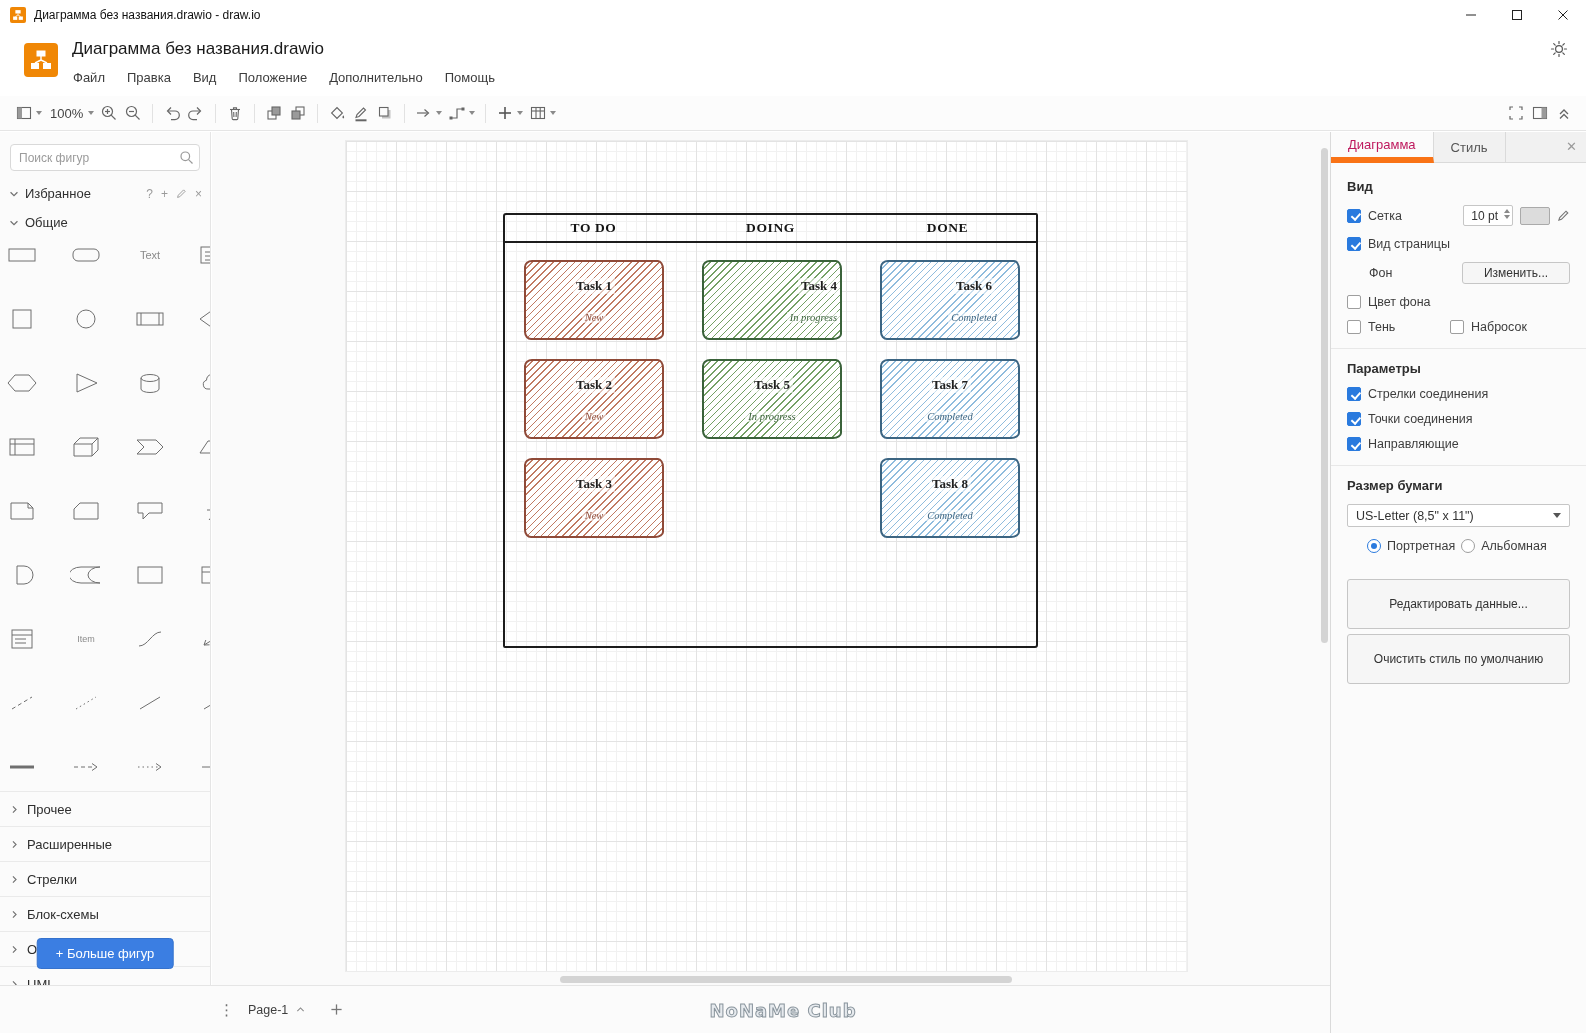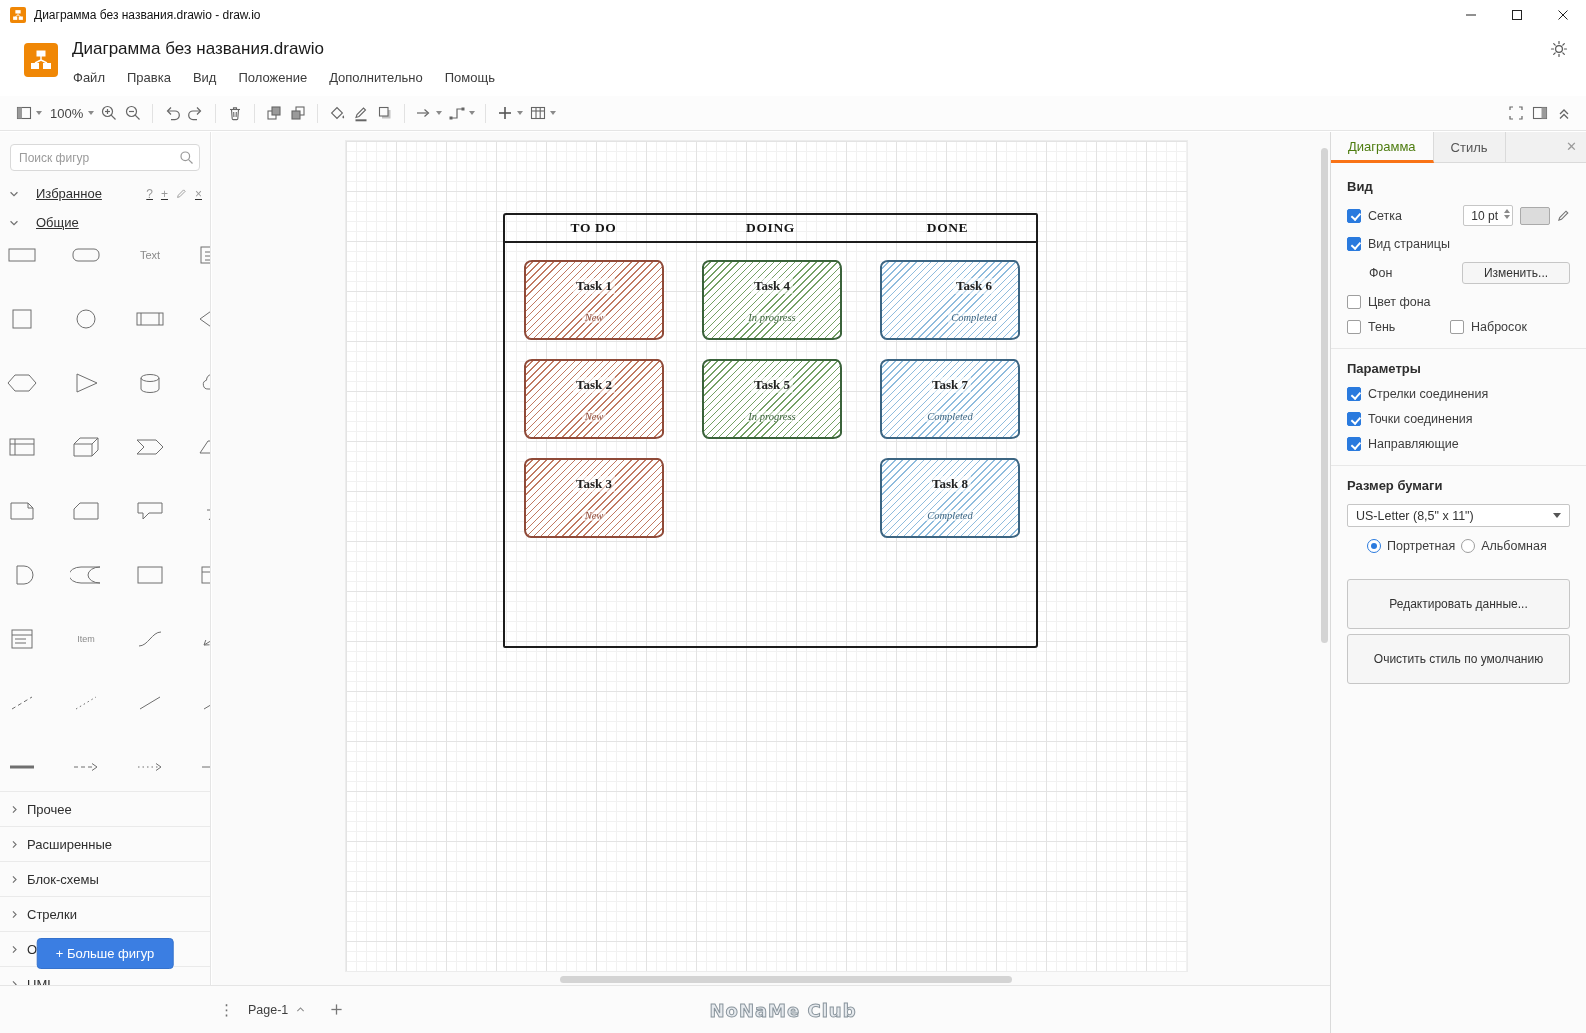--- a/index.html
+++ b/index.html
@@ -30,21 +30,21 @@
   .tb-zoom { font-size:13px; color:#444; padding:0 2px; }
   .tb-right { margin-left:auto; display:flex; align-items:center; padding-right:10px; }
 
   
   .sidebar { position:absolute; top:132px; left:0; width:211px; bottom:48px; background:#fbfbfb; border-right:1px solid #e5e5e5; overflow:hidden; }
   .search-row { padding:12px 10px 8px; }
   .search-box { position:relative; }
   .search-input { width:100%; height:27px; border:1px solid #d9d9d9; border-radius:4px; background:#fff; padding:0 26px 0 8px; font-size:12px; color:#333; outline:none; font-family:"Liberation Sans", sans-serif; }
   .search-input::placeholder { color:#9b9b9b; }
   .search-icon { position:absolute; right:6px; top:6px; }
-  .side-header { display:flex; align-items:center; padding:7px 8px; color:#303030; font-size:13px; gap:16px;text-decoration:underline; }
+  .side-header { display:flex; align-items:center; padding:7px 8px; color:#303030; font-size:13px; gap:5px; }
   .fav-tools { margin-left:auto; display:flex; gap:8px; align-items:center; color:#9a9a9a; font-size:12px; }
   .fav-tool { display:flex; align-items:center; justify-content:center; }
   .drop-hint { margin:0 10px 14px; border:2px dashed #d2d2d2; border-radius:8px; color:#a3a3a3; font-size:12px; text-align:center; padding:13px 16px; line-height:1.55; }
   .shapes-grid { display:grid; grid-template-columns:repeat(5,1fr); padding:2px 6px 8px; row-gap:2px;gap:32px; }
   .shape-cell { height:32px; display:flex; align-items:center; justify-content:center; border-radius:3px; }
   .shape-cell svg { stroke:#6f6f6f; fill:none; stroke-width:1; }
   .collapsed-list { border-top:1px solid #eaeaea; }
   .collapsed-item { display:flex; align-items:center; gap:7px; height:35px; padding:0 9px; border-bottom:1px solid #eaeaea; font-size:13px; color:#2e2e2e; }
   .more-shapes { position:absolute; bottom:16px; left:50%; transform:translateX(-50%); background:#3b7ee2; color:#fff; border-radius:4px; padding:7px 18px; font-size:13px; white-space:nowrap; border:1px solid #3572cd; }
 
@@ -67,21 +67,21 @@
   .board-col-header { flex:1; display:flex; align-items:center; justify-content:center; font-family:"Liberation Serif", serif; font-weight:bold; font-size:13.5px; letter-spacing:0.6px; color:#141414; }
   .board-body { position:relative; width:100%; height:calc(100% - 30px); }
   .kcard { position:absolute; width:140px; height:80px; border:2px solid; border-radius:8px 6px 9px 7px / 7px 9px 6px 8px; background-color:#fff; display:flex; flex-direction:column; align-items:center; justify-content:center; gap:18px; }
   .kcard-title { font-family:"Liberation Serif", serif; font-size:13px; font-weight:bold; color:#1f1f1f; background:rgba(255,255,255,0.55); padding:0 3px; }
   .kcard-status { font-family:"Liberation Serif", serif; font-style:italic; font-size:10.5px; background:rgba(255,255,255,0.55); padding:0 3px; }
 
   
   .format-panel { position:absolute; right:0; top:132px; width:256px; bottom:0; background:#fbfbfb; border-left:1px solid #dadada; }
   .fp-tabs { height:31px; display:flex; background:#f1f1f1; border-bottom:1px solid #dadada; position:relative; }
   .fp-tab { padding:0 17px; display:flex; align-items:center; font-size:13px; color:#555; border-right:1px solid #dadada; }
-  .fp-tab.active { background:#fbfbfb; color:#4d7c0f; margin-bottom:-1px; border-bottom:3px solid #f97316; }
+  .fp-tab.active { background:#fbfbfb; color:#be185d; margin-bottom:-1px; border-bottom:6px solid #f97316; }
   .fp-close { position:absolute; right:9px; top:8px; color:#9a9a9a; font-size:13px; line-height:1; }
   .fp-content { padding:4px 16px 0; }
   .fp-h { font-weight:bold; font-size:13px; color:#2e2e2e; margin:12px 0 11px; }
   .fp-row { display:flex; align-items:center; margin-bottom:11px; gap:7px; font-size:12.5px; color:#3d3d3d; }
   .fp-div { border-top:1px solid #e8e8e8; margin:14px -16px 0; }
   .cb { width:14px; height:14px; border:1px solid #9e9e9e; border-radius:2px; background:#fff; position:relative; flex:none; }
   .cb.on { background:#2a7ade; border-color:#2a7ade; }
   .cb.on::after { content:""; position:absolute; left:4.5px; top:1.5px; width:3.5px; height:7px; border:solid #fff; border-width:0 2px 2px 0; transform:rotate(42deg); }
   .radio { width:14px; height:14px; border:1px solid #9e9e9e; border-radius:50%; background:#fff; position:relative; flex:none; }
   .radio.on { border-color:#2a7ade; }
@@ -628,29 +628,29 @@
           </svg>
         </span>
         <span>Расширенные</span>
       </div>
       <div class="collapsed-item">
         <span>
           <svg width="11" height="11" viewBox="0 0 14 14" stroke="#707070" fill="none" stroke-width="1.4">
             <polyline points="5,3 9,7 5,11"></polyline>
           </svg>
         </span>
-        <span>Блок-схемы</span>
+        <span>Стрелки</span>
       </div>
       <div class="collapsed-item">
         <span>
           <svg width="11" height="11" viewBox="0 0 14 14" stroke="#707070" fill="none" stroke-width="1.4">
             <polyline points="5,3 9,7 5,11"></polyline>
           </svg>
         </span>
-        <span>Стрелки</span>
+        <span>Блок-схемы</span>
       </div>
       <div class="collapsed-item">
         <span>
           <svg width="11" height="11" viewBox="0 0 14 14" stroke="#707070" fill="none" stroke-width="1.4">
             <polyline points="5,3 9,7 5,11"></polyline>
           </svg>
         </span>
         <span>Отношения сущностей</span>
       </div>
       <div class="collapsed-item">
@@ -681,21 +681,21 @@
           <div class="kcard-status" style="color: rgb(143, 74, 56);">New</div>
         </div>
         <div class="kcard" style="left: 19px; top: 116px; border-color: rgb(143, 74, 56); background-image: repeating-linear-gradient(135deg, rgba(0, 0, 0, 0) 0px, rgba(0, 0, 0, 0) 4px, rgb(192, 122, 98) 4px, rgb(192, 122, 98) 5px);">
           <div class="kcard-title">Task 2</div>
           <div class="kcard-status" style="color: rgb(143, 74, 56);">New</div>
         </div>
         <div class="kcard" style="left: 19px; top: 215px; border-color: rgb(143, 74, 56); background-image: repeating-linear-gradient(135deg, rgba(0, 0, 0, 0) 0px, rgba(0, 0, 0, 0) 4px, rgb(192, 122, 98) 4px, rgb(192, 122, 98) 5px);">
           <div class="kcard-title">Task 3</div>
           <div class="kcard-status" style="color: rgb(143, 74, 56);">New</div>
         </div>
-        <div class="kcard" style="left: 197px; top: 17px; border-color: rgb(58, 98, 58); background-image: repeating-linear-gradient(135deg, rgba(0, 0, 0, 0) 0px, rgba(0, 0, 0, 0) 4px, rgb(116, 160, 101) 4px, rgb(116, 160, 101) 5px);">
+        <div class="kcard" style="left: 197px; top: 17px; border-color: rgb(58, 98, 58); background-image: repeating-linear-gradient(135deg, rgba(0, 0, 0, 0) 0px, rgba(0, 0, 0, 0) 4px, rgb(116, 160, 101) 4px, rgb(116, 160, 101) 5px); align-items: flex-end;">
           <div class="kcard-title">Task 4</div>
           <div class="kcard-status" style="color: rgb(58, 98, 58);">In progress</div>
         </div>
         <div class="kcard" style="left: 197px; top: 116px; border-color: rgb(58, 98, 58); background-image: repeating-linear-gradient(135deg, rgba(0, 0, 0, 0) 0px, rgba(0, 0, 0, 0) 4px, rgb(116, 160, 101) 4px, rgb(116, 160, 101) 5px);">
           <div class="kcard-title">Task 5</div>
           <div class="kcard-status" style="color: rgb(58, 98, 58);">In progress</div>
         </div>
         <div class="kcard" style="left: 375px; top: 17px; border-color: rgb(60, 101, 130); background-image: repeating-linear-gradient(135deg, rgba(0, 0, 0, 0) 0px, rgba(0, 0, 0, 0) 4px, rgb(143, 188, 221) 4px, rgb(143, 188, 221) 5px); padding-left: 48px;">
           <div class="kcard-title">Task 6</div>
           <div class="kcard-status" style="color: rgb(60, 101, 130);">Completed</div>

